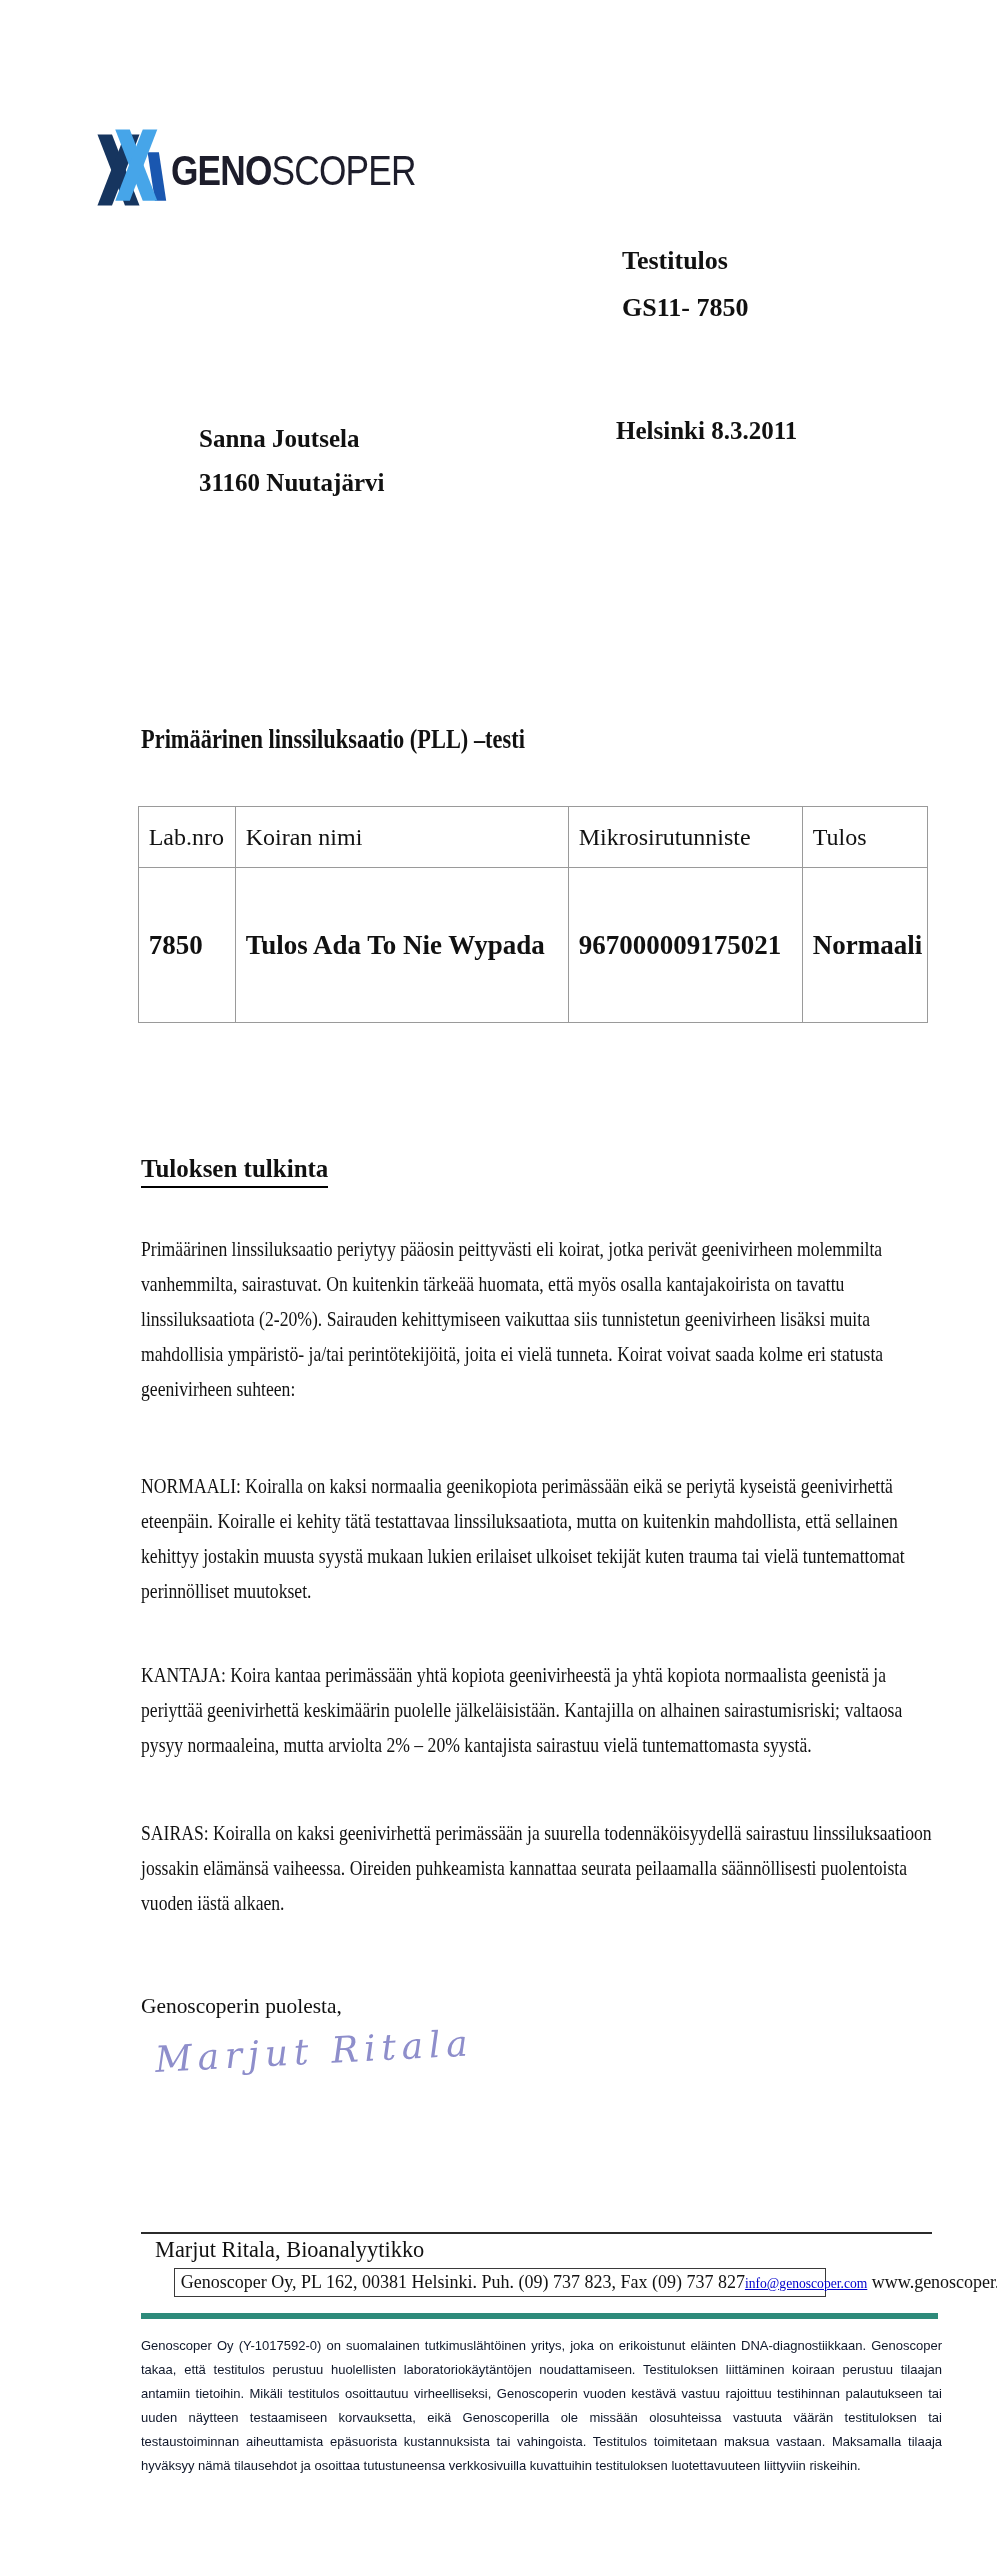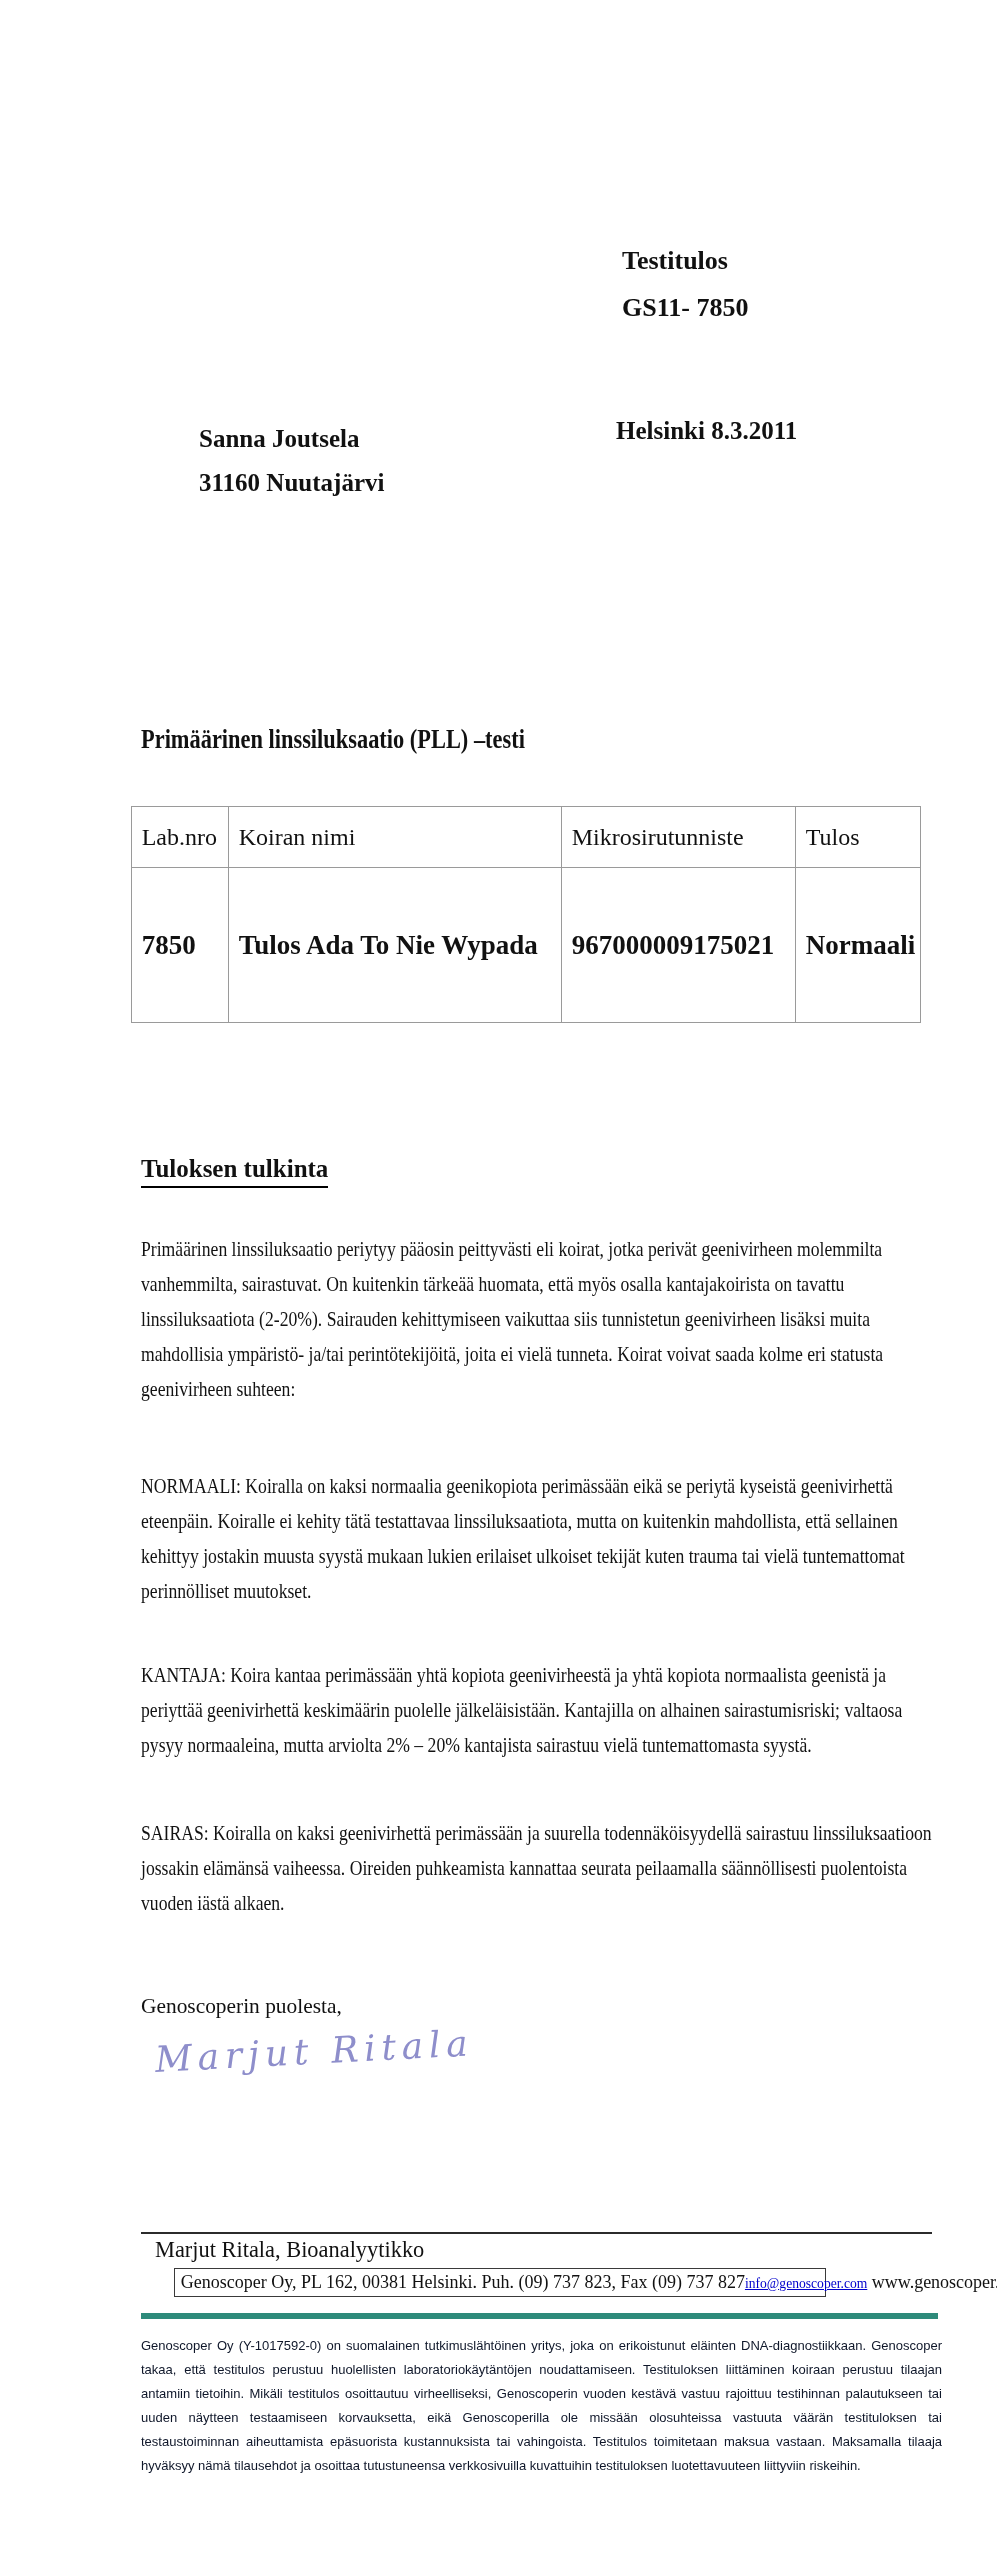--- a/index.html
+++ b/index.html
@@ -20,21 +20,21 @@
 
   
   .recipient{position:absolute;left:199px;top:417px;font-weight:bold;font-size:25px;line-height:44px;}
   .place-date{position:absolute;left:616px;top:417px;font-weight:bold;font-size:25px;}
 
   
   .doc-title{position:absolute;left:141px;top:723px;font-weight:bold;font-size:28px;
              white-space:nowrap;transform:scaleX(0.80);transform-origin:0 0;}
 
   
-  .tablewrap{position:absolute;left:131px;top:806px;width:789px;}
+  .tablewrap{position:absolute;left:138px;top:806px;width:789px;}
   table.result{border-collapse:collapse;width:789px;table-layout:fixed;}
   table.result td,table.result th{border:1px solid #9a9a9a;text-align:left;
         padding-left:9.7px;vertical-align:middle;overflow:hidden;white-space:nowrap;}
   table.result th{height:58px;font-weight:normal;font-size:24px;}
   table.result td{height:152px;font-weight:bold;font-size:27px;}
 
   
   .interp-head{position:absolute;left:141px;top:1155px;font-weight:bold;font-size:25px;
                border-bottom:2.9px solid #000;padding-bottom:2.9px;display:inline-block;}
 
@@ -57,20 +57,30 @@
   .teal-bar{position:absolute;left:141px;top:2313px;width:797px;height:5.8px;background:#2e8b7b;}
   .disclaimer{position:absolute;left:141px;top:2334px;width:801px;
               font-family:"Liberation Sans", sans-serif;font-size:13px;line-height:24px;
               text-align:justify;color:#0f172a;}
 </style>
 </head>
 <body>
 
 <div class="page">
 
+  <div class="logo">
+    <svg class="logo-mark" viewBox="0 0 94 100" xmlns="http://www.w3.org/2000/svg">
+      <polygon points="8,6 26,6 60,94 42,94" fill="#16355f"></polygon>
+      <polygon points="42,6 60,6 26,94 8,94" fill="#16355f"></polygon>
+      <polygon points="70,28 84,28 93,88 79,88" fill="#1a57b0"></polygon>
+      <polygon points="30,0 48,0 82,88 64,88" fill="#46a5e9"></polygon>
+      <polygon points="64,0 82,0 48,88 30,88" fill="#46a5e9"></polygon>
+    </svg>
+    <div class="logo-text"><span class="heavy">GENO</span><span class="light">SCOPER</span></div>
+  </div>
 
   <div class="doc-head">
     <div>Testitulos</div>
     <div>GS11- 7850</div>
   </div>
 
   <div class="recipient">
     <div>Sanna Joutsela</div>
     <div>31160 Nuutajärvi</div>
   </div>

